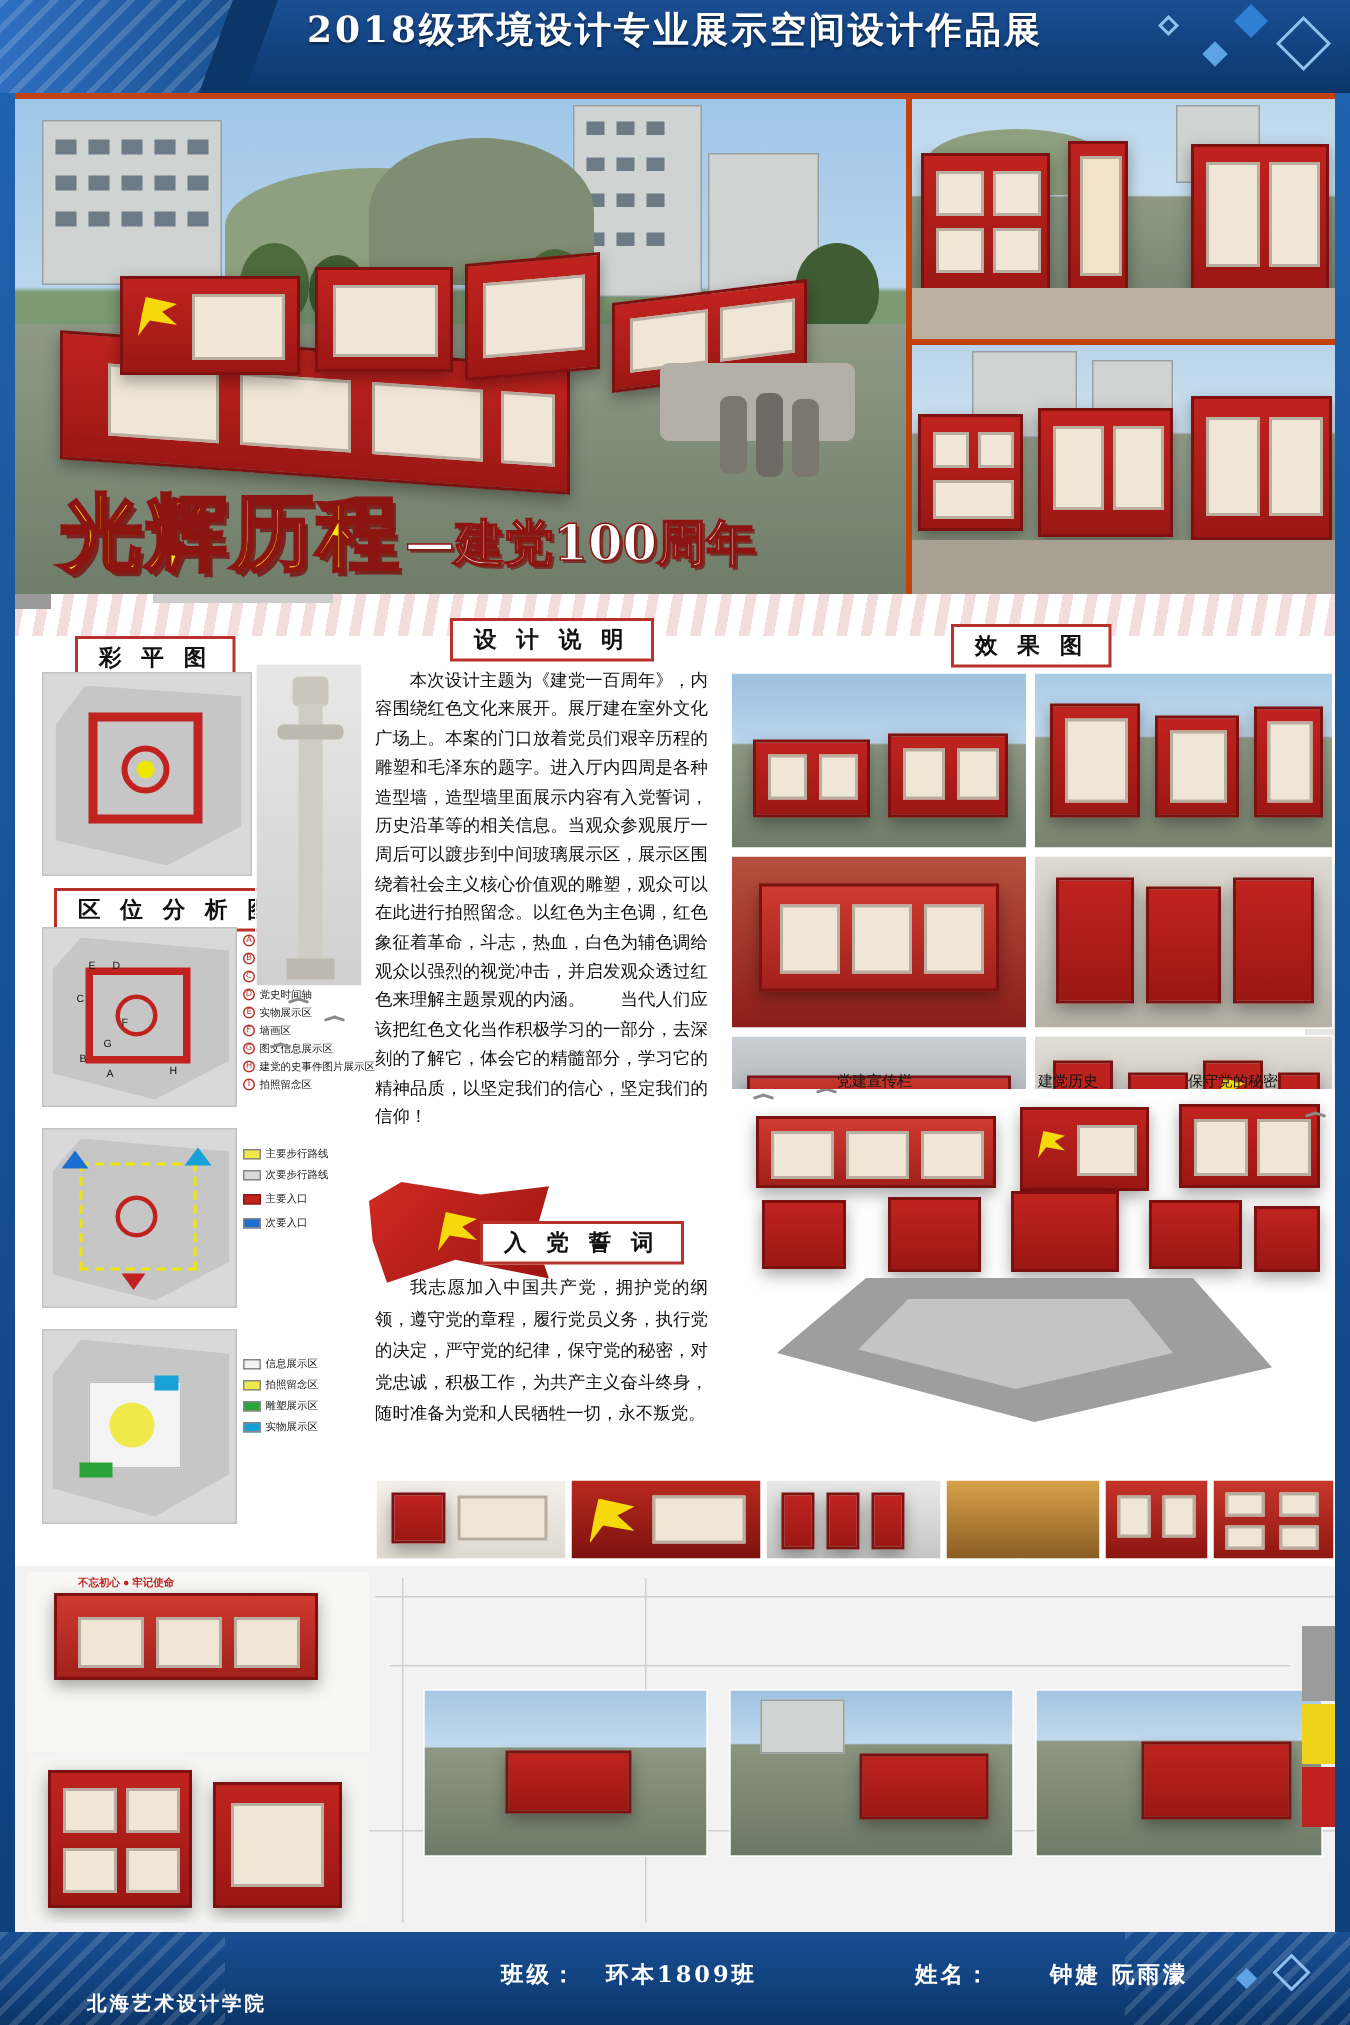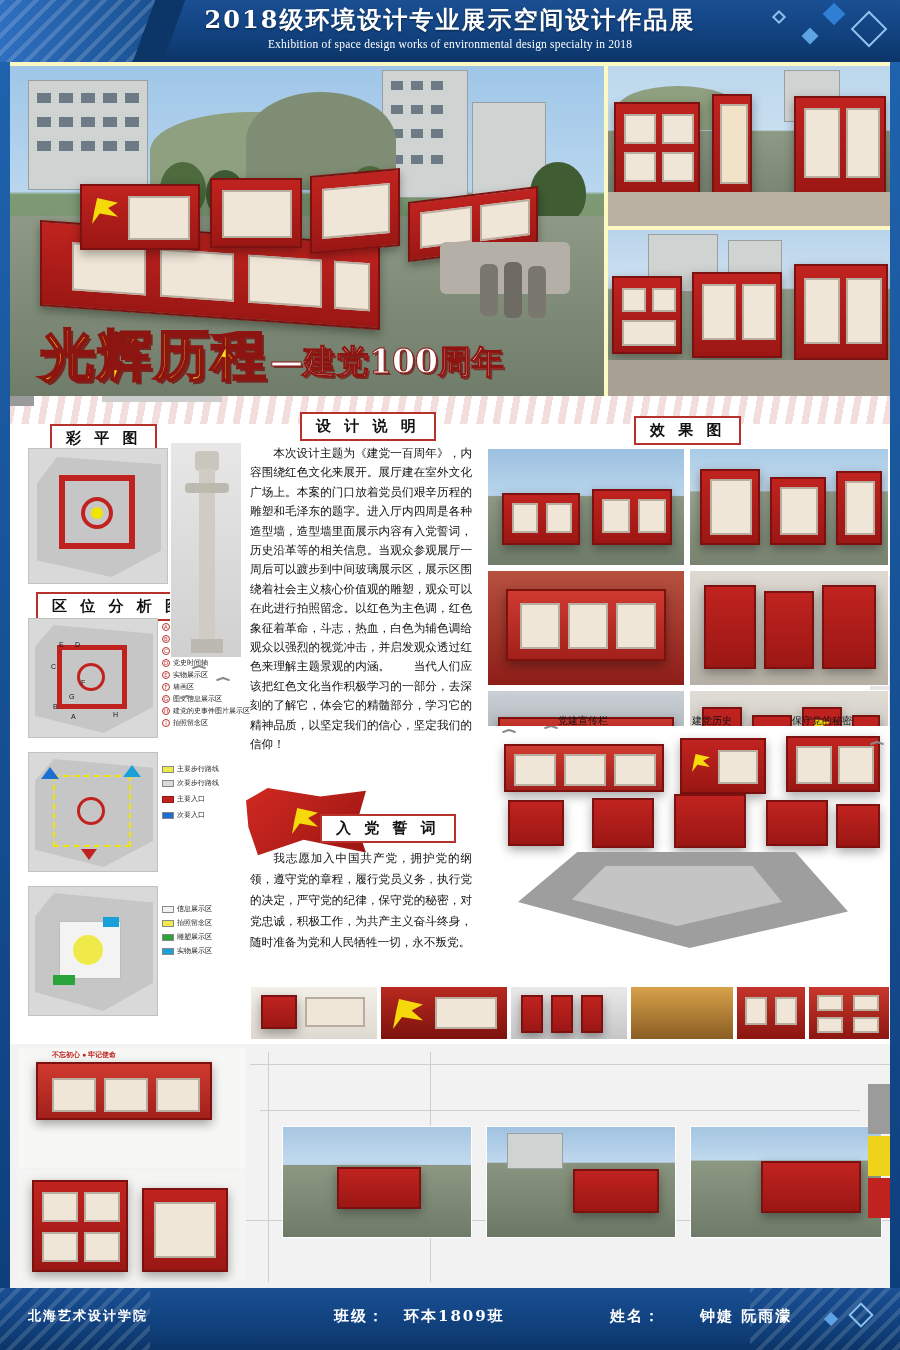--- a/index.html
+++ b/index.html
@@ -1,21 +1,21 @@
 <!DOCTYPE html>
 <html><head>
 <meta charset="utf-8">
 <style>
   * { box-sizing: border-box; margin:0; padding:0; }
   body {
     width:900px; height:1350px; position:relative;
     font-family:"Liberation Sans", sans-serif;
     background:#ffffff; overflow:hidden;
   }
-  .poster { position:absolute; inset:0; background:#fef9c3; }
+  .poster { position:absolute; inset:0; background:#c2410c; }
 
   
   .header {
     position:absolute; left:0; top:0; width:900px; height:62px;
     background:linear-gradient(180deg,#1a4f93 0%, #11427f 55%, #0c3568 100%);
     overflow:hidden;
   }
   .header .deco-left {
     position:absolute; left:0; top:0; width:160px; height:62px;
     background:
@@ -149,21 +149,20 @@
   <div class="header">
     <div class="deco-left"></div>
     <div class="deco-right">
       <div class="diamond" style="right:18px; top:16px; border:2px solid #8fc1ef;"></div>
       <div class="diamond" style="right:58px; top:6px; width:16px;height:16px;background:#2f7fd4;"></div>
       <div class="diamond" style="right:84px; top:30px; width:12px;height:12px;background:#5ea4e5;"></div>
       <div class="diamond" style="right:116px; top:12px; width:10px;height:10px;border:2px solid #8fc1ef;"></div>
     </div>
     <div class="title-wrap">
       <div class="title-cn">2018级环境设计专业展示空间设计作品展</div>
-      <div class="title-en">Exhibition of space design works of environmental design specialty in 2018</div>
     </div>
   </div>
 
   <div class="edge-l"></div>
   <div class="edge-r"></div>
 
   <div class="hero">
     <div class="bldg" style="left:18px;top:14px;width:120px;height:110px;">
       <div class="win" style="left:8px;top:12px;width:14px;height:10px;"></div>
       <div class="win" style="left:30px;top:12px;width:14px;height:10px;"></div>
@@ -513,20 +512,20 @@
     <div class="gray-strip" style="left:858px;top:40px;width:22px;height:50px;background:#9b9b9b;"></div>
     <div class="gray-strip" style="left:858px;top:92px;width:22px;height:40px;background:#efd21a;"></div>
     <div class="gray-strip" style="left:858px;top:134px;width:22px;height:40px;background:#c0231f;"></div>
   </div>
 
   <div class="footer">
     <div class="ftdeco" style="left:0;"></div>
     <div class="ftdeco" style="right:0;"></div>
     <div class="diamond" style="right:30px;top:18px;width:18px;height:18px;border:2px solid #8fc1ef;"></div>
     <div class="diamond" style="right:64px;top:26px;width:10px;height:10px;background:#5ea4e5;"></div>
-    <div class="ft-text" style="left:28px;font-size:13px;">北海艺术设计学院</div>
+    <div class="ft-text" style="left:58px;font-size:13px;margin-top:20px;">北海艺术设计学院</div>
     <div class="ft-text" style="left:334px;font-family:Liberation Serif, serif;">班级：</div>
     <div class="ft-text" style="left:404px;">环本1809班</div>
     <div class="ft-text" style="left:610px;">姓名：</div>
     <div class="ft-text" style="left:700px;">钟婕  阮雨濛</div>
   </div>
 
 </div>
 
 </body></html>

